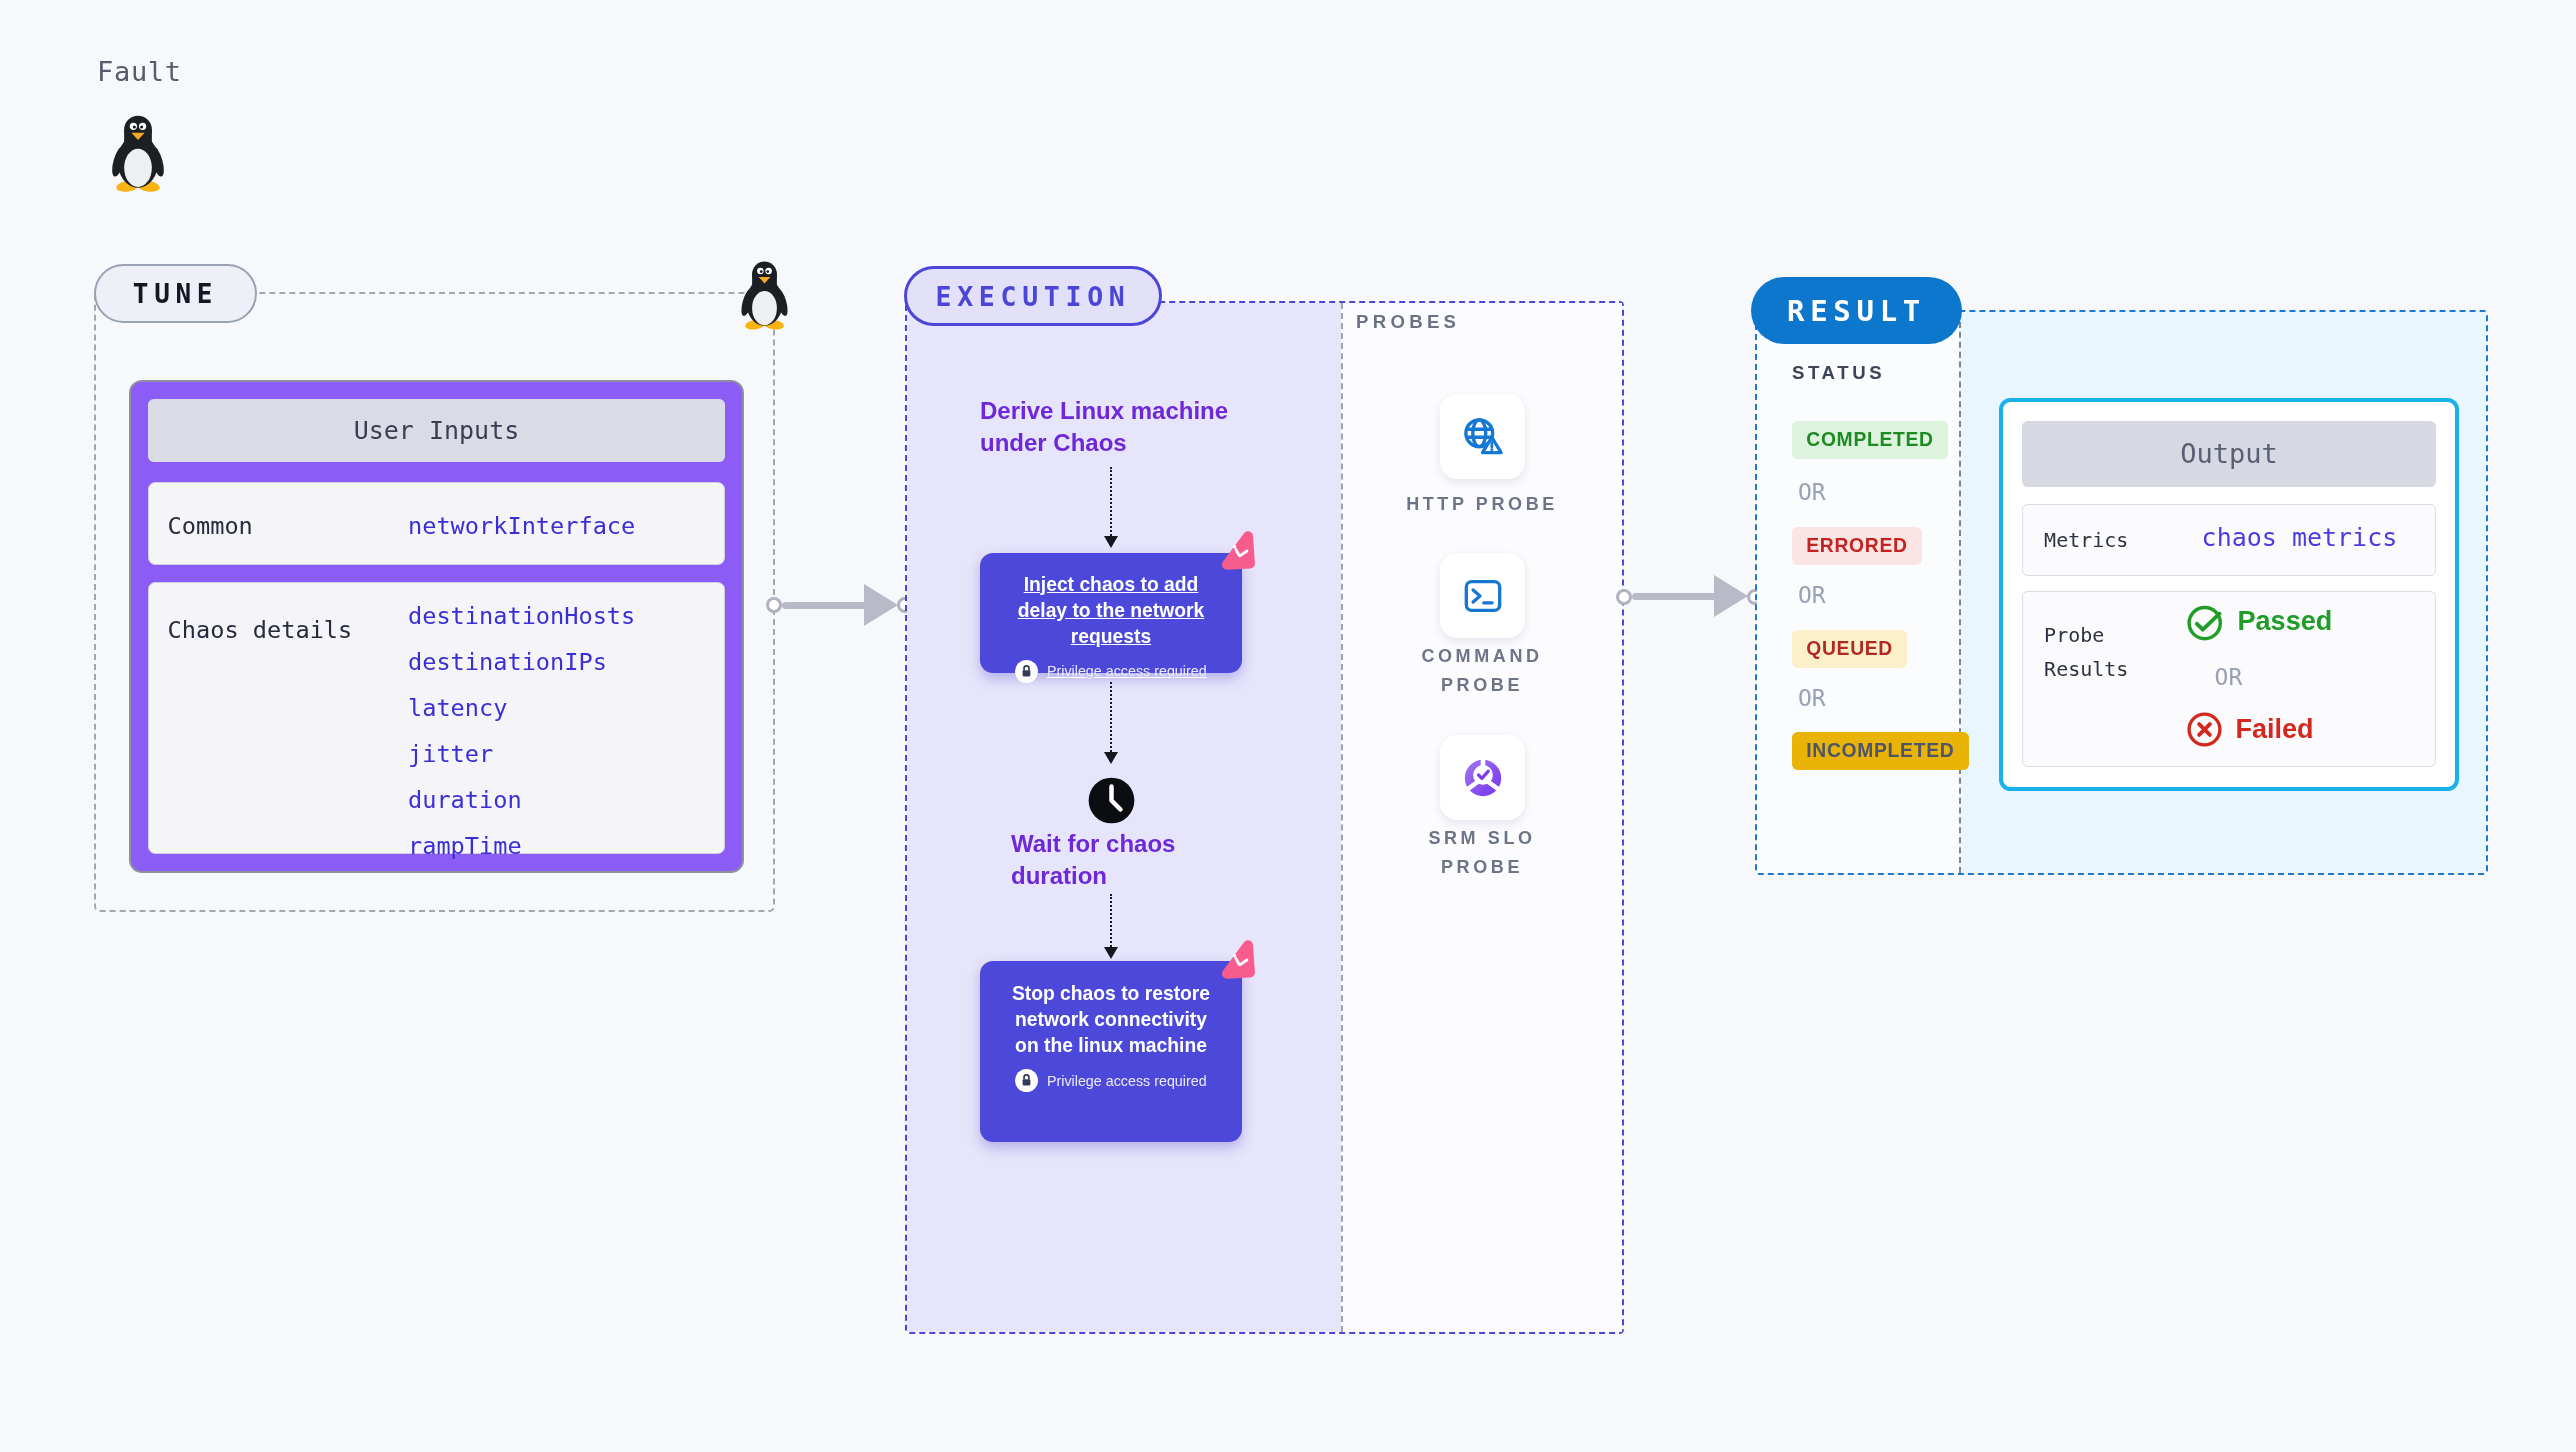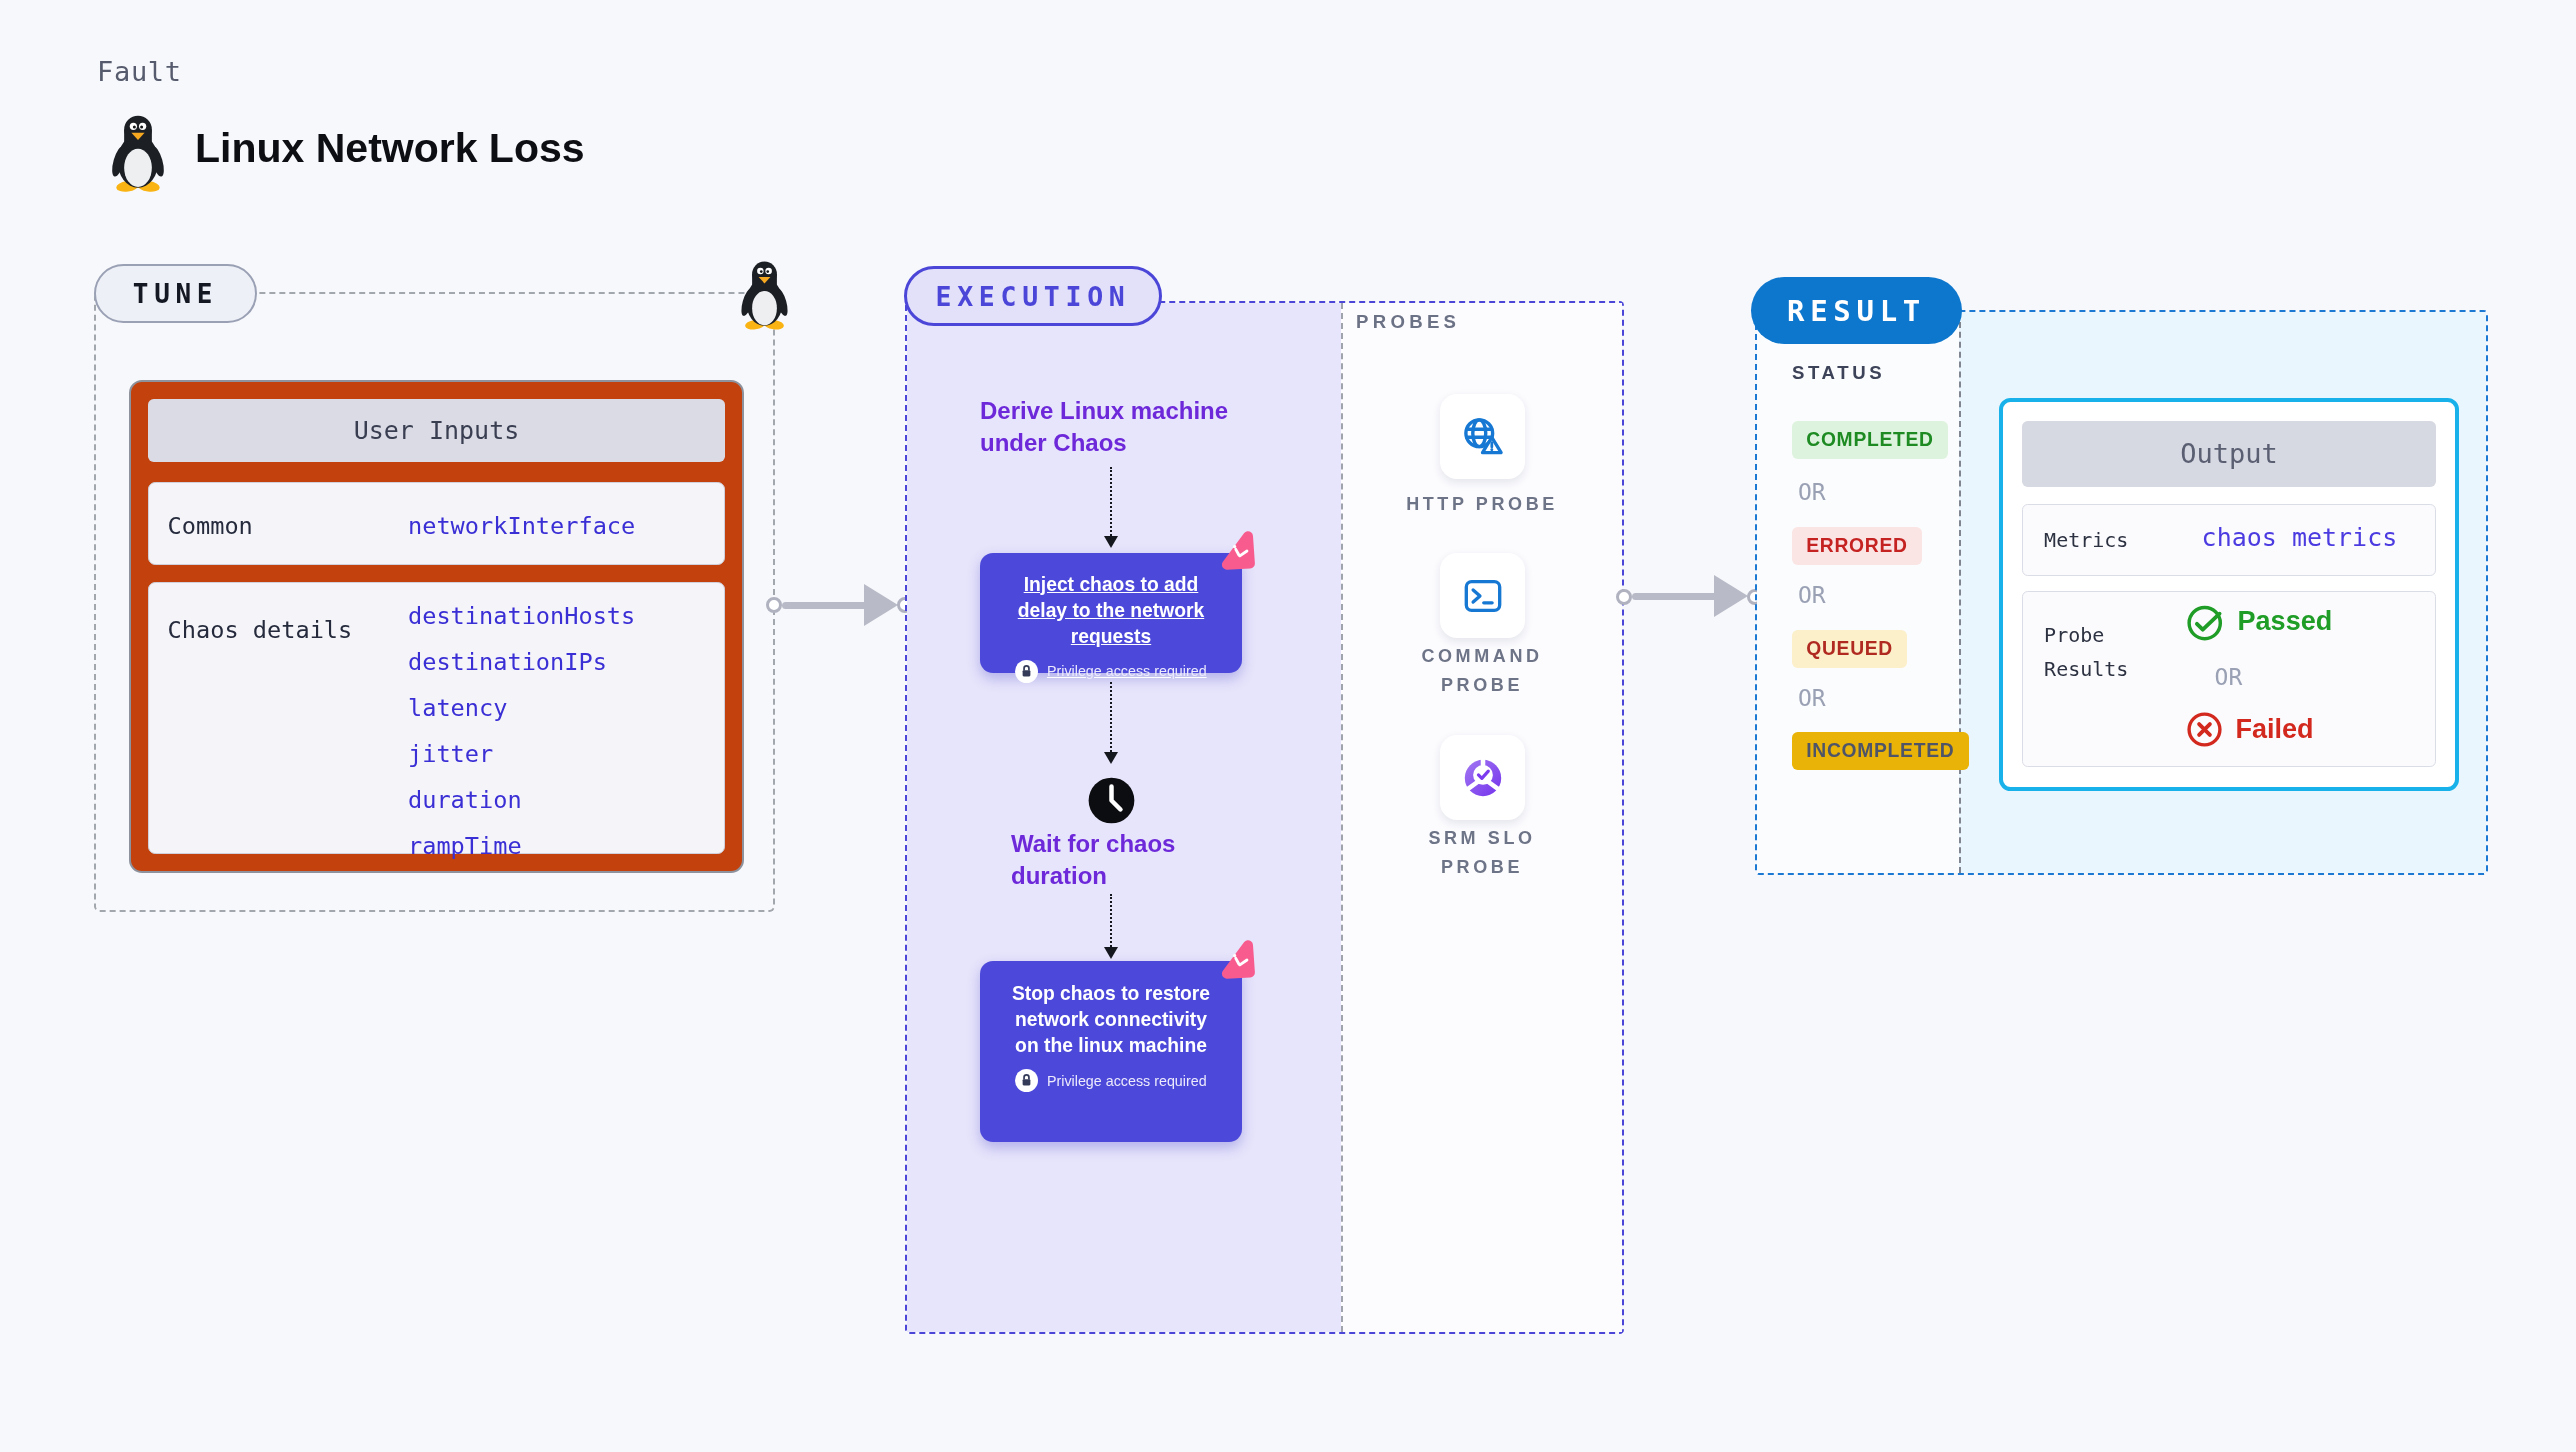--- a/index.html
+++ b/index.html
@@ -20,21 +20,21 @@
         font-family:"DejaVu Sans Mono",monospace;font-weight:bold;}
   .tune-badge{left:94px;top:264px;width:163px;height:59px;background:#eef0f7;
         border:2.9px solid #9aa1b5;font-size:26px;letter-spacing:5.7px;color:#141823;}
   .exec-badge{left:904px;top:266px;width:258px;height:60px;background:#e3e1fa;
         border:3.6px solid #4b46d8;font-size:26.5px;letter-spacing:5.7px;color:#4b46d8;}
   .result-badge{left:1751px;top:277px;width:211px;height:67px;background:#0d76cd;
         font-size:29px;letter-spacing:5.7px;color:#ffffff;}
 
   
   .tune-box{left:94px;top:292px;width:681px;height:620px;border:2.9px dashed #a2a6ad;border-radius:5.7px;}
-  .ui-card{left:129px;top:380px;width:615px;height:493px;background:#c2410c;border:2.9px solid #8e929c;
+  .ui-card{left:129px;top:380px;width:615px;height:493px;background:#8b5cf6;border:2.9px solid #8e929c;
            border-radius:13px;padding:17px;}
   .ui-header{height:63px;background:#dadbe5;border-radius:5.7px;display:flex;align-items:center;
            justify-content:center;font-size:25px;color:#393e51;}
   .ui-row{position:relative;background:#f4f4f9;border:1.4px solid #cfd0db;border-radius:7.2px;}
   .ui-row-common{margin-top:20px;height:83px;}
   .ui-row-chaos{margin-top:17px;height:272px;}
   .ui-label{position:absolute;left:18.6px;font-size:23.6px;color:#252a3c;}
   .ui-label-common{top:29px;}
   .ui-label-chaos{top:33px;}
   .ui-value{position:absolute;left:259px;font-size:23.6px;color:#3a2ed5;}
@@ -121,21 +121,20 @@
     <ellipse cx="50" cy="74" rx="31" ry="40" fill="#1c2025"></ellipse>
     <circle cx="50" cy="26" r="21" fill="#1c2025"></circle>
     <rect x="29" y="26" width="42" height="30" fill="#1c2025"></rect>
     <ellipse cx="50" cy="84" rx="21" ry="29" fill="#edeff1"></ellipse>
     <circle cx="43" cy="21" r="5.5" fill="#ffffff"></circle>
       <circle cx="57" cy="21" r="5.5" fill="#ffffff"></circle>
     <circle cx="44.5" cy="22" r="2.3" fill="#14171a"></circle>
       <circle cx="55.5" cy="22" r="2.3" fill="#14171a"></circle>
     <path d="M40 31 h20 l-10 11 z" fill="#f6a820"></path>
   </svg>
-  <div class="abs title">Linux Network Loss</div>
 
   <div class="abs tune-box"></div>
   <div class="abs pill tune-badge">TUNE</div>
   <svg class="abs penguin-sm" viewBox="0 0 100 120">
     <ellipse cx="21" cy="74" rx="8" ry="24" fill="#1c2025" transform="rotate(16 21 74)"></ellipse>
     <ellipse cx="79" cy="74" rx="8" ry="24" fill="#1c2025" transform="rotate(-16 79 74)"></ellipse>
     <ellipse cx="34" cy="112" rx="17" ry="8" fill="#f9b413" transform="rotate(-8 34 112)"></ellipse>
     <ellipse cx="66" cy="112" rx="17" ry="8" fill="#f9b413" transform="rotate(8 66 112)"></ellipse>
     <ellipse cx="50" cy="74" rx="31" ry="40" fill="#1c2025"></ellipse>
     <circle cx="50" cy="26" r="21" fill="#1c2025"></circle>

